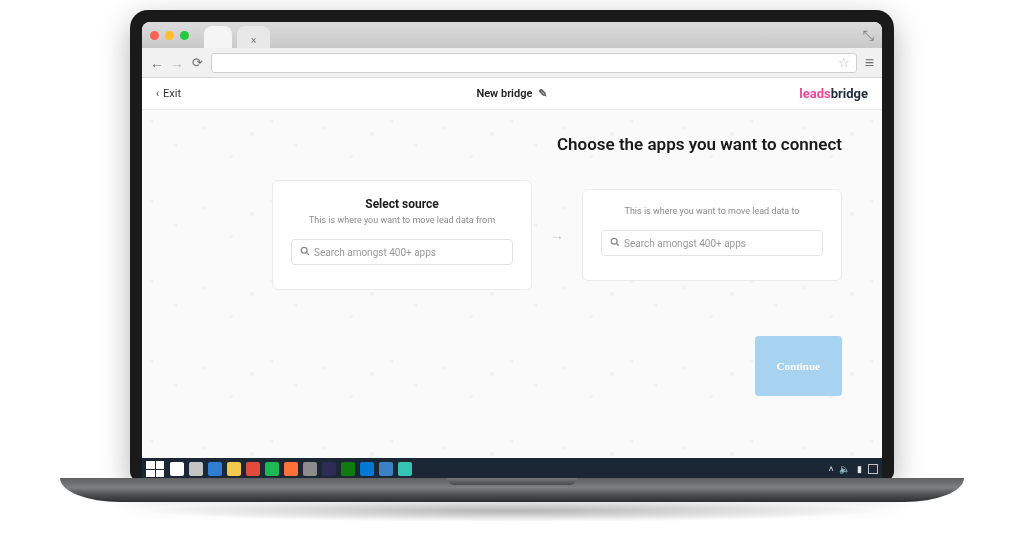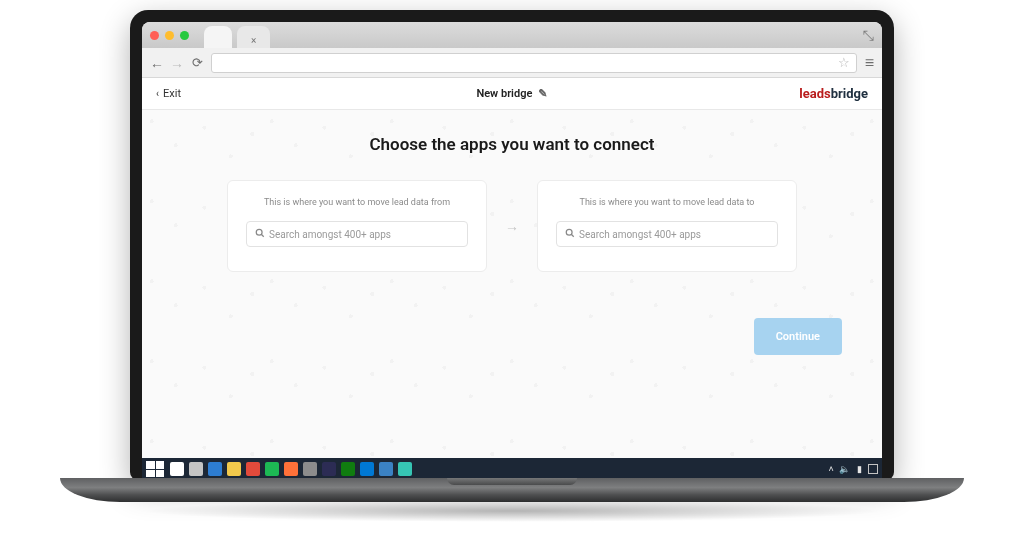--- a/index.html
+++ b/index.html
@@ -117,36 +117,36 @@
       display: flex;
       align-items: center;
       padding: 0 14px;
       position: relative;
     }
     .exit { display: flex; align-items: center; gap: 4px; font-size: 11px; color: #333; cursor: pointer; }
     .exit .chevron { font-size: 10px; }
     .bridge-title { position: absolute; left: 50%; transform: translateX(-50%); display: flex; align-items: flex-start; gap: 6px; font-size: 11px; font-weight: 600; color: #222; }
     .pencil { color: #666; font-size: 11px; }
     .logo { margin-left: auto; font-size: 13px; font-weight: 700; }
-    .logo .leads { color: #b91c1c; }
+    .logo .leads { color: #ec4899; }
     .logo .bridge { color: #203040; }
 
     
     .main {
       flex: 1;
       background: #fafafa;
       background-image: radial-gradient(circle at 8% 14%, rgba(0,0,0,0.03) 2px, transparent 2px),
                         radial-gradient(circle at 28% 44%, rgba(0,0,0,0.03) 2px, transparent 2px),
                         radial-gradient(circle at 52% 22%, rgba(0,0,0,0.03) 2px, transparent 2px),
                         radial-gradient(circle at 74% 58%, rgba(0,0,0,0.03) 2px, transparent 2px),
                         radial-gradient(circle at 92% 30%, rgba(0,0,0,0.03) 2px, transparent 2px);
       background-size: 120px 80px;
       display: flex;
       flex-direction: column;
-      align-items: center;
+      align-items: flex-end;
       padding: 24px 40px 12px 40px;
       position: relative;
     }
     .main h1 { font-size: 17px; font-weight: 600; color: #1a1a1a; margin-bottom: 26px; }
 
     .cards { display: flex; align-items: center; gap: 18px; }
     .card {
       width: 260px;
       background: #fff;
       border: 1px solid #ececec;
@@ -176,24 +176,25 @@
     .search-wrap input::placeholder { color: #9a9a9a; }
     .arrow-between { font-size: 14px; color: #c5c5c5; }
 
     .continue-btn {
       margin-top: 46px;
       align-self: flex-end;
       background: #a7d3f0;
       color: #fff;
       border: none;
       border-radius: 4px;
-      padding: 12px 22px;
+      padding: 24px 22px;
       font-size: 11px;
       font-weight: 600;
       cursor: default;
+      font-family: Liberation Serif, serif;
     }
 
     
     .taskbar {
       height: 22px;
       background: #1c2736;
       display: flex;
       align-items: center;
       padding: 0 4px;
       gap: 6px;
@@ -250,20 +251,21 @@
       <div class="logo">
         <span class="leads">leads</span><span class="bridge">bridge</span>
       </div>
     </div>
 
     <div class="main">
       <h1>Choose the apps you want to connect</h1>
 
       <div class="cards">
         <div class="card">
+          <h3>Select source</h3>
           <p>This is where you want to move lead data from</p>
           <div class="search-wrap">
             <span class="mag">
               <svg width="10" height="10" viewBox="0 0 24 24" fill="none" stroke="#888" stroke-width="3">
                   <circle cx="10" cy="10" r="7"></circle>
                   <line x1="21" y1="21" x2="15" y2="15"></line>
                 </svg>
             </span>
             <input type="text" placeholder="Search amongst 400+ apps" style="">
           </div>

